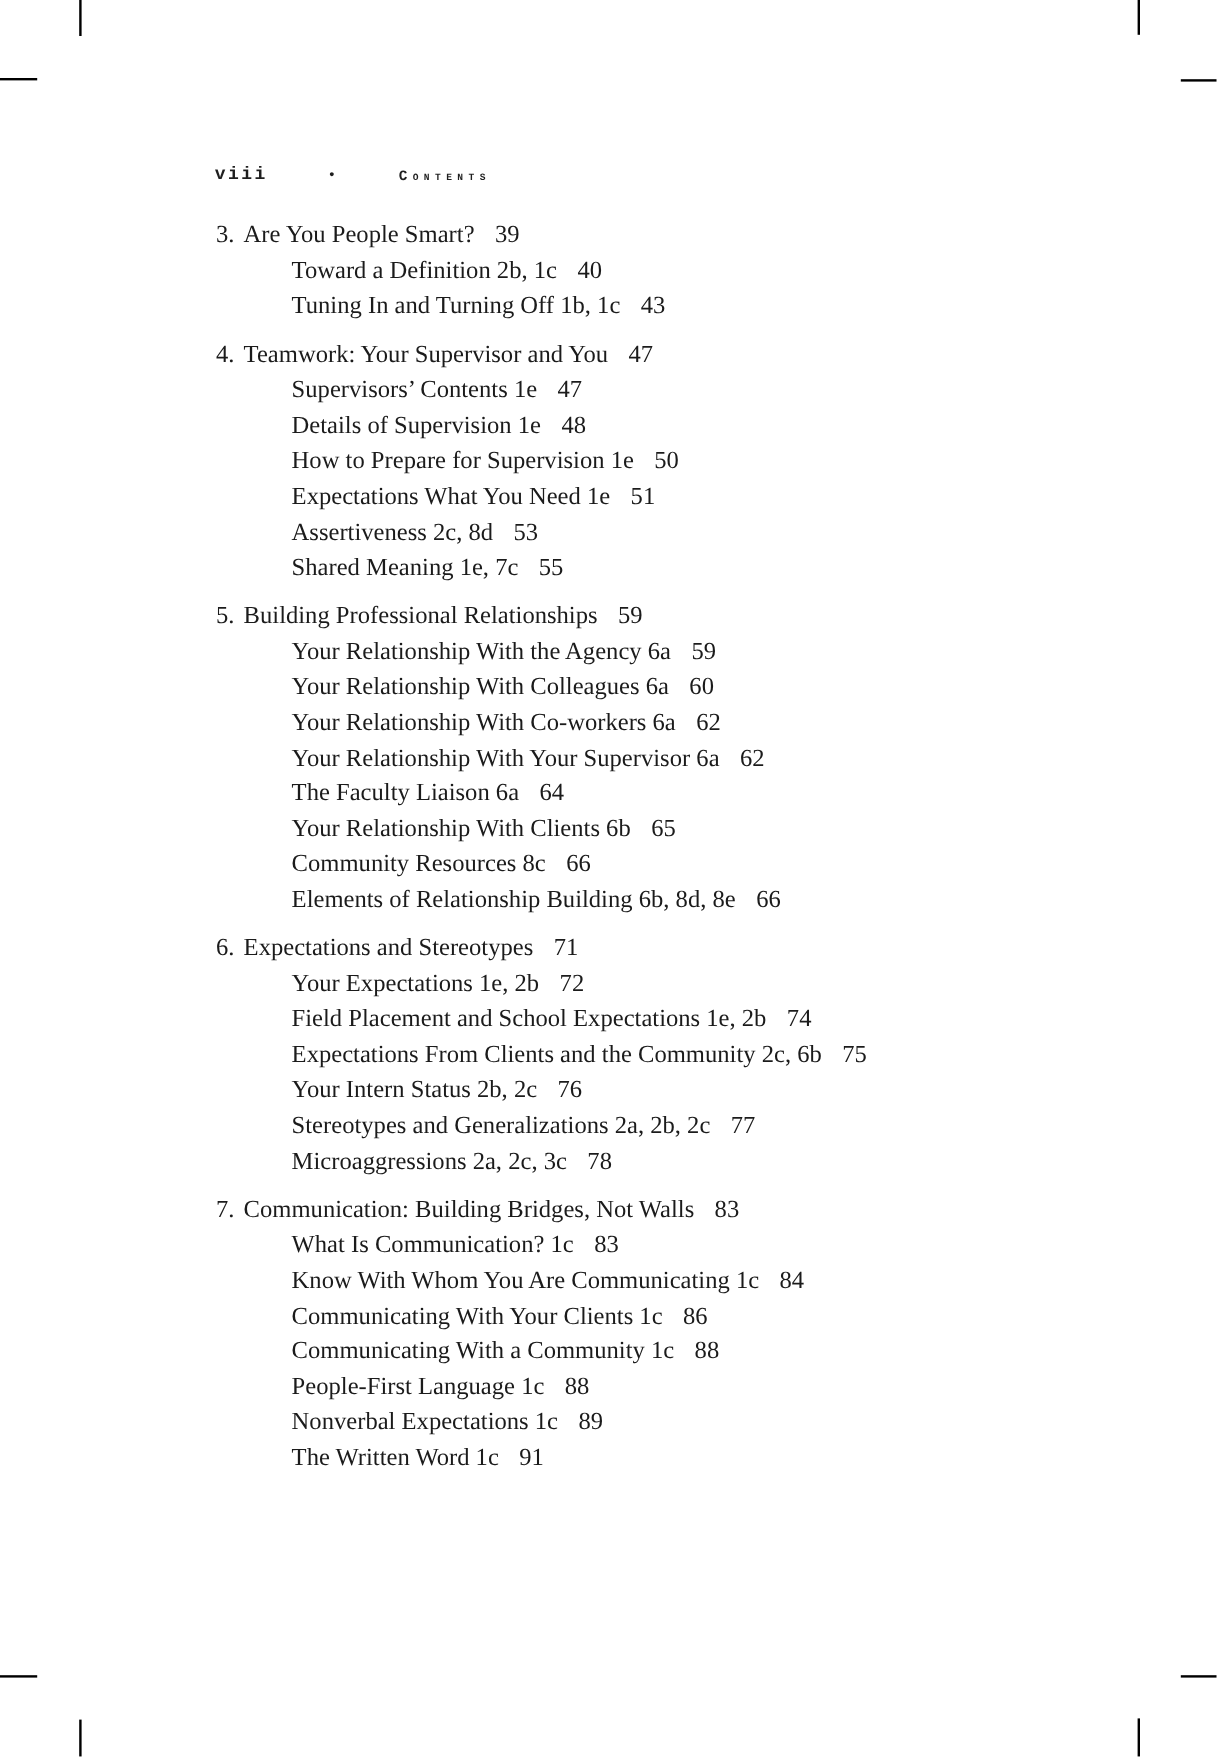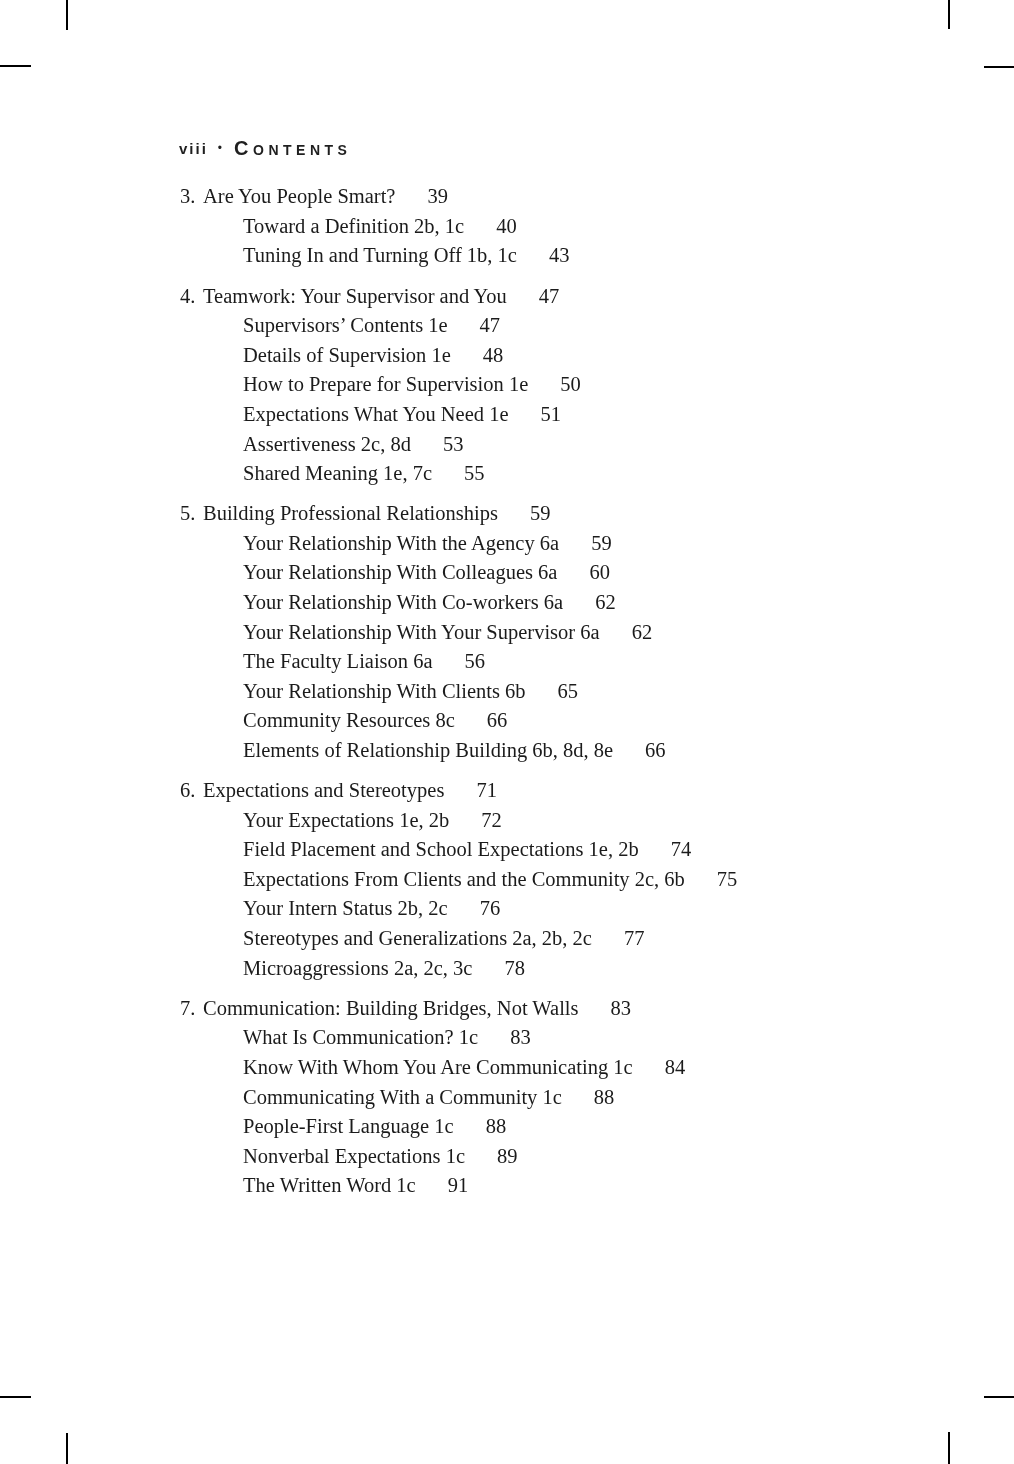--- a/index.html
+++ b/index.html
@@ -29,37 +29,38 @@
   .bl-h{left:0;top:1396px;width:31px;}
   .bl-v{left:66px;top:1433px;height:31px;}
   .br-h{left:984px;top:1396px;width:30px;}
   .br-v{left:948px;top:1432px;height:32px;}
   
   .running-head{
     position:absolute;
     left:179px;
     top:137px;
     display:flex;
-    align-items:center;
-    font-family:Liberation Sans, sans-serif;
+    align-items:flex-end;
+    font-family:Liberation Mono, monospace;
     color:#1f1f1f;
+    gap:40px;
   }
   .folio{
     font-size:15px;
     font-weight:700;
     letter-spacing:2px;
   }
   .head-sep{
     font-size:12px;
     margin:0 12px 0 10px;
     position:relative;
     top:-1px;
   }
   .head-title{
-    font-size:20px;
+    font-size:12px;
     font-weight:600;
     font-variant:small-caps;
     letter-spacing:4.5px;
   }
   
   .toc{
     position:absolute;
     left:180px;
     top:182px;
     width:640px;
@@ -70,21 +71,21 @@
     display:flex;
     align-items:center;
     font-size:20.5px;
     white-space:nowrap;
   }
   .line .num{
     width:23px;
     flex:0 0 23px;
   }
   .line.item{padding-left:63px;}
-  .line .pg{margin-left:32px;}
+  .line .pg{margin-left:17px;}
 </style>
 </head>
 <body>
 
 <div class="sheet">
 
   <div class="crop v tl-v"></div>
   <div class="crop h tl-h"></div>
   <div class="crop v tr-v"></div>
   <div class="crop h tr-h"></div>
@@ -163,21 +164,21 @@
         <div class="line item">
           <span class="title">Your Relationship With Co-workers 6a</span>
           <span class="pg">62</span>
         </div>
         <div class="line item">
           <span class="title">Your Relationship With Your Supervisor 6a</span>
           <span class="pg">62</span>
         </div>
         <div class="line item">
           <span class="title">The Faculty Liaison 6a</span>
-          <span class="pg">56</span>
+          <span class="pg">64</span>
         </div>
         <div class="line item">
           <span class="title">Your Relationship With Clients 6b</span>
           <span class="pg">65</span>
         </div>
         <div class="line item">
           <span class="title">Community Resources 8c</span>
           <span class="pg">66</span>
         </div>
         <div class="line item">
@@ -224,20 +225,24 @@
         </div>
         <div class="line item">
           <span class="title">What Is Communication? 1c</span>
           <span class="pg">83</span>
         </div>
         <div class="line item">
           <span class="title">Know With Whom You Are Communicating 1c</span>
           <span class="pg">84</span>
         </div>
         <div class="line item">
+          <span class="title">Communicating With Your Clients 1c</span>
+          <span class="pg">86</span>
+        </div>
+        <div class="line item">
           <span class="title">Communicating With a Community 1c</span>
           <span class="pg">88</span>
         </div>
         <div class="line item">
           <span class="title">People-First Language 1c</span>
           <span class="pg">88</span>
         </div>
         <div class="line item">
           <span class="title">Nonverbal Expectations 1c</span>
           <span class="pg">89</span>

